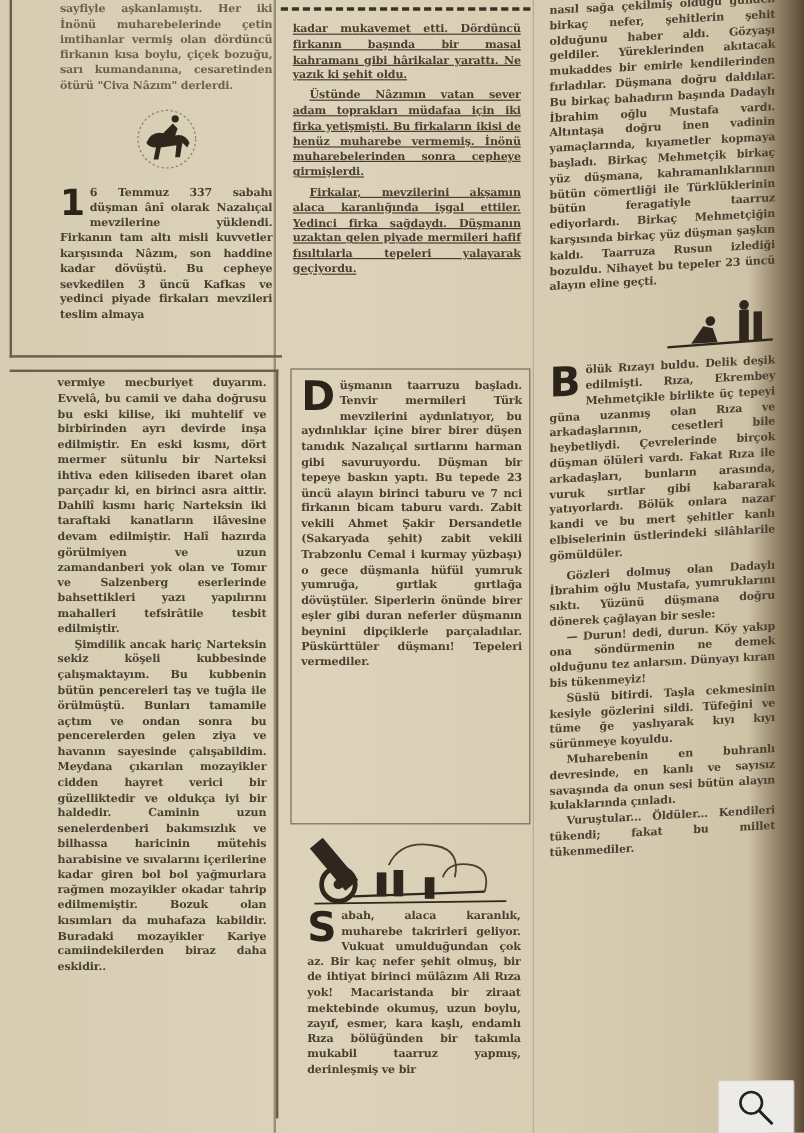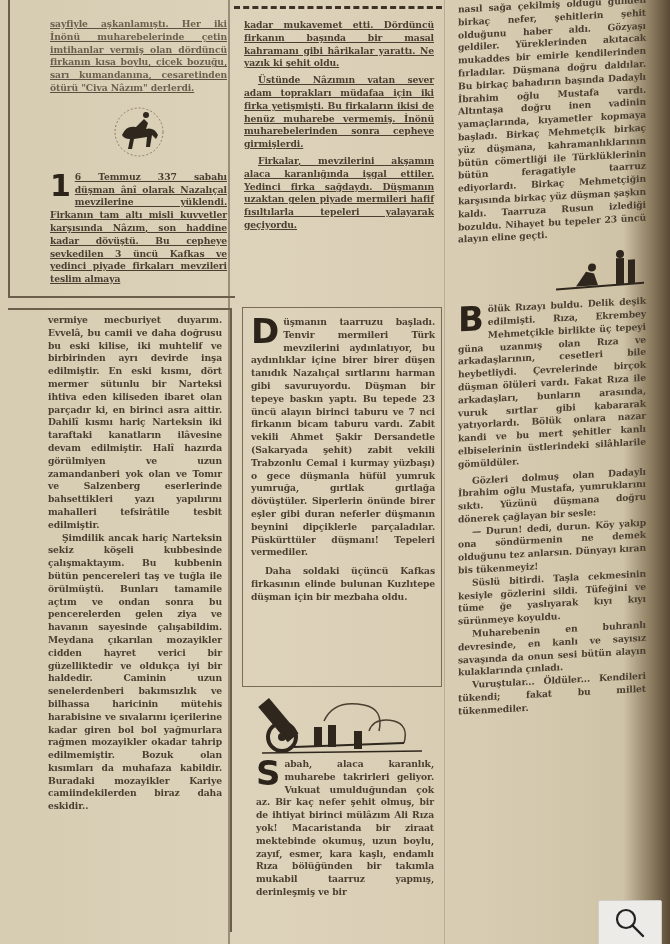--- a/index.html
+++ b/index.html
@@ -13,21 +13,21 @@
     position:absolute; left:0; top:0; width:670px; height:944px;
     background:linear-gradient(90deg,#d6ccb2 0%,#ddd3ba 40%,#d8cdb3 70%,#cfc3a7 93%,#8f7f63 97%,#5a4a35 100%);
   }
   .col { position:absolute; font-size:9.2px; line-height:12.8px; font-weight:bold; letter-spacing:-0.1px; text-align:justify; }
   .col p { margin:0; }
   .indent { text-indent:14px; }
   .ghost { color:#5d5140; opacity:0.88; }
 
   
   .left-top { left:8px; top:0; width:225px; height:296px; border-left:2px solid #6b5e4a; border-bottom:2px solid #6b5e4a; border-right:0; }
-  .left-top .inner { padding:18px 8px 0 40px;text-decoration:underline; }
+  .left-top .inner { padding:2px 8px 0 40px; }
   .left-bottom { left:8px; top:308px; width:222px; border-right:2px solid #6b5e4a; border-top:2px solid #6b5e4a; height:622px; }
   .left-bottom .inner { padding:4px 8px 0 40px; }
 
   
   .mid-top { left:234px; top:0; width:208px; }
   .mid-top .bar { height:6px; border-bottom:3px dashed #3c3226; margin-bottom:10px; }
   .mid-top .inner { padding:0 8px 0 10px;text-decoration:underline; }
   .mid-box { left:242px; top:307px; width:200px; border:1px solid #7a6c56; padding:8px 6px 6px 8px; box-sizing:border-box; height:380px; }
   .mid-bottom { left:236px; top:690px; width:206px; }
   .mid-bottom .inner { padding:0 8px 0 20px; }
@@ -88,21 +88,20 @@
       <p class="indent" style="margin-top:4px">Üstünde Nâzımın vatan sever adam toprakları müdafaa için iki firka yetişmişti. Bu firkaların ikisi de henüz muharebe vermemiş. İnönü muharebelerinden sonra cepheye girmişlerdi.</p>
       <p class="indent" style="margin-top:4px">Firkalar, mevzilerini akşamın alaca karanlığında işgal ettiler. Yedinci firka sağdaydı. Düşmanın uzaktan gelen piyade mermileri hafif fısıltılarla tepeleri yalayarak geçiyordu.</p>
     </div>
   </div>
 
   <div class="col mid-box">
     <p>
       <span class="dropcap">D</span>
       <span>üşmanın taarruzu başladı. Tenvir mermileri Türk mevzilerini aydınlatıyor, bu aydınlıklar içine birer birer düşen tanıdık Nazalıçal sırtlarını harman gibi savuruyordu. Düşman bir tepeye baskın yaptı. Bu tepede 23 üncü alayın birinci taburu ve 7 nci firkanın bicam taburu vardı. Zabit vekili Ahmet Şakir Dersandetle (Sakaryada şehit) zabit vekili Trabzonlu Cemal i kurmay yüzbaşı) o gece düşmanla hüfül yumruk yumruğa, gırtlak gırtlağa dövüştüler. Siperlerin önünde birer eşler gibi duran neferler düşmanın beynini dipçiklerle parçaladılar. Püskürttüler düşmanı! Tepeleri vermediler.</span>
     </p>
-    <p class="indent" style="margin-top:6px">Daha soldaki üçüncü Kafkas firkasının elinde bulunan Kuzlıtepe düşman için bir mezbaha oldu.</p>
   </div>
 
   <div class="col mid-bottom">
     <div class="illus" style="height:68px;">
       <svg width="170" height="66" viewBox="0 0 170 66">
         <path d="M70 30 Q80 8 110 14 Q130 18 125 40" fill="none" stroke="#4a3f30" stroke-width="1.5"></path>
         <path d="M115 40 Q120 26 140 30 Q155 34 150 52" fill="none" stroke="#4a3f30" stroke-width="1.5"></path>
         <rect x="18" y="6" width="14" height="46" transform="rotate(-40 25 30)" fill="#2f271d"></rect>
         <circle cx="28" cy="46" r="14" fill="none" stroke="#2f271d" stroke-width="4"></circle>
         <circle cx="28" cy="46" r="4" fill="#2f271d"></circle>

